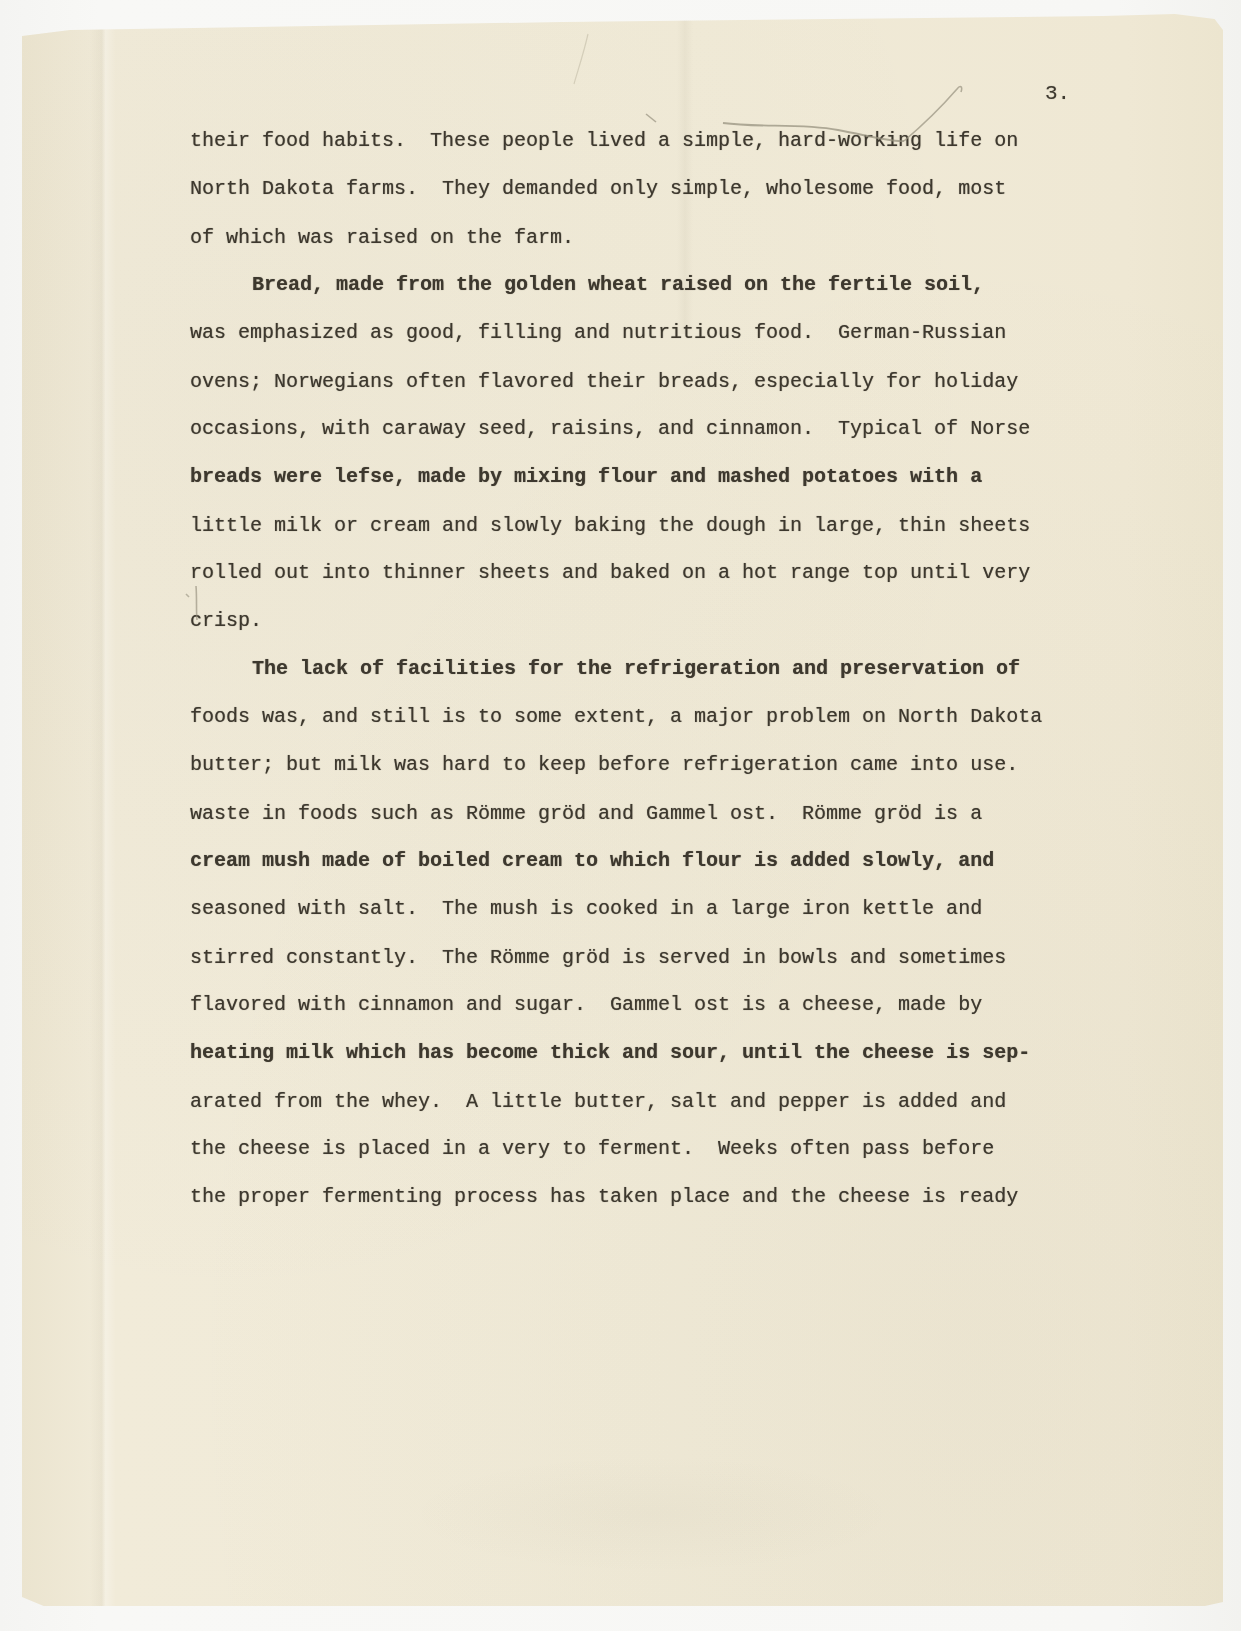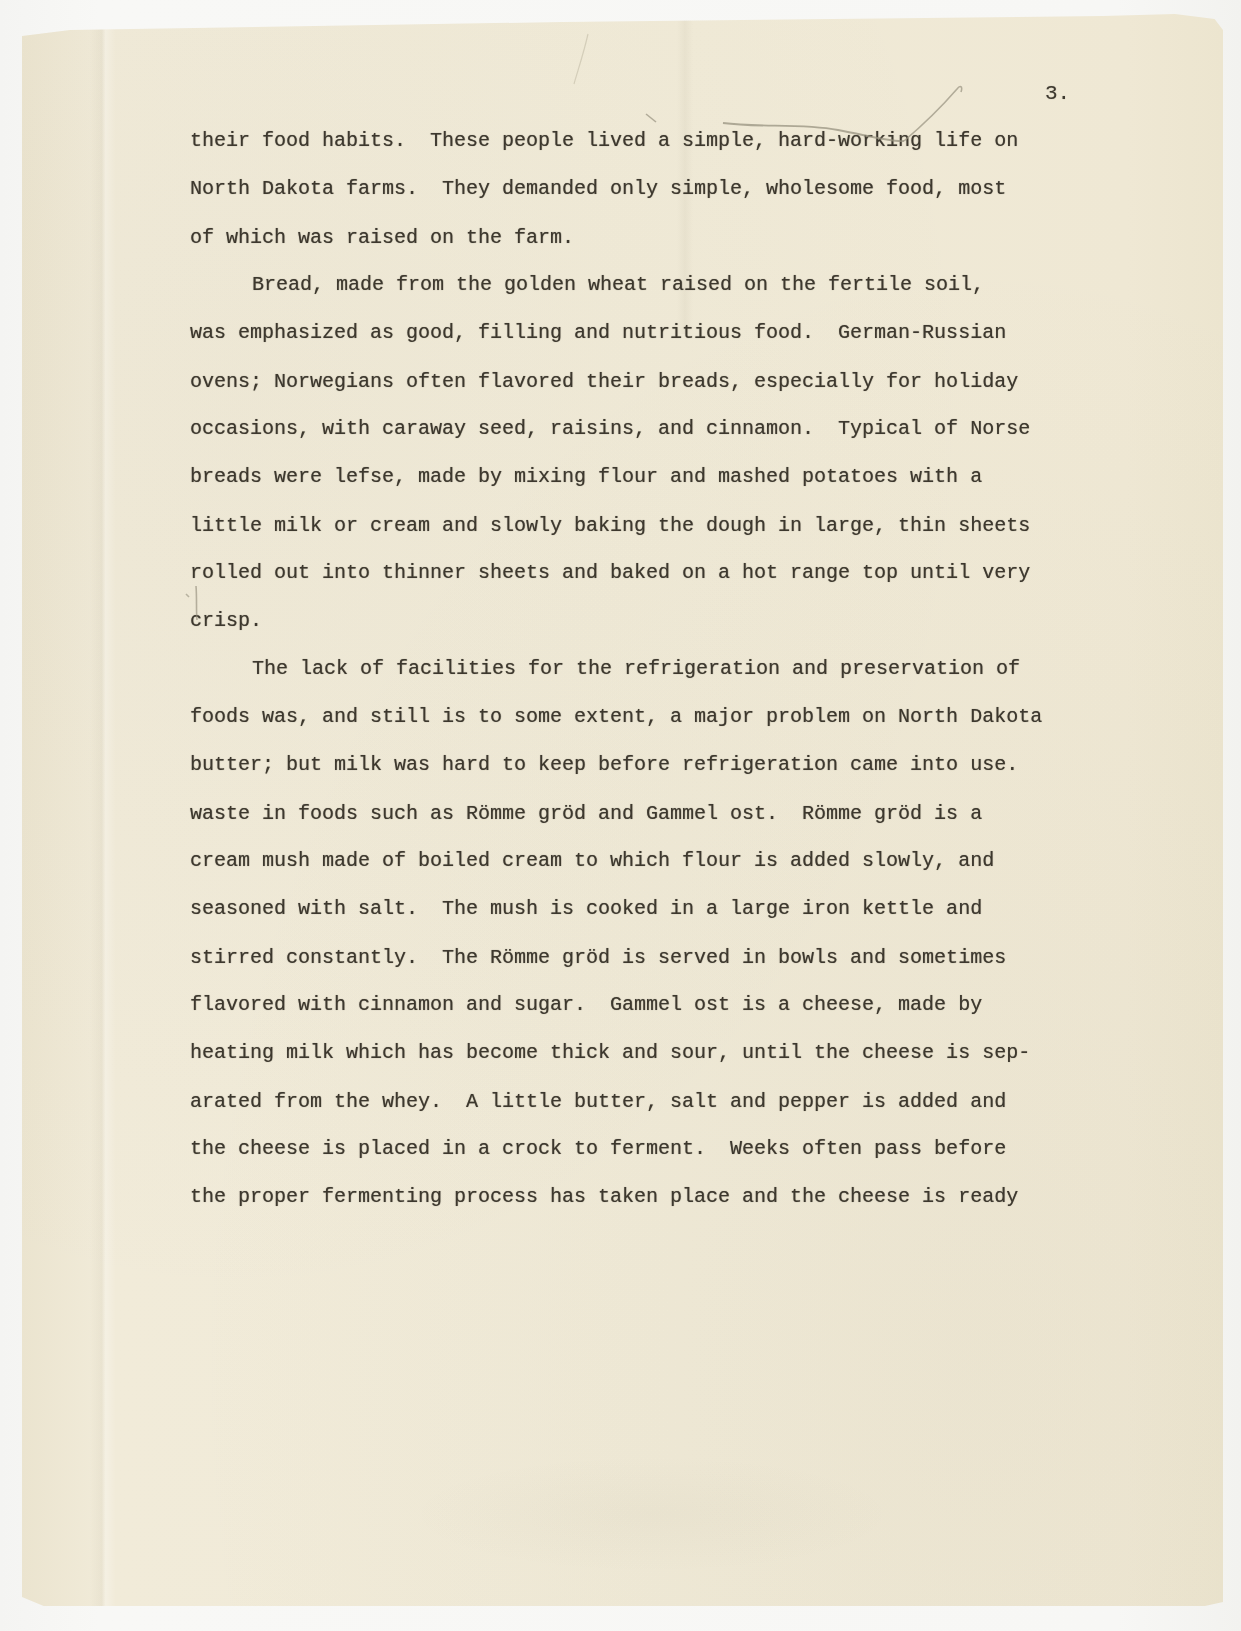--- a/index.html
+++ b/index.html
@@ -40,21 +40,21 @@
     font-size:20px;color:#3d382e;
   }
   .line{
     white-space:pre;height:48px;display:flex;align-items:center;
     text-shadow:0 0 1px rgba(60,54,44,0.5), 0.4px 0.4px 0 rgba(60,54,44,0.25);
     letter-spacing:0;
     text-align:right;
   }
   .line.indent{padding-left:62px;}
   .line:nth-child(3n){transform:translateY(0.5px);}
-  .line:nth-child(4n){transform:translateY(-0.5px);}
+  .line:nth-child(4n){transform:translateY(-0.5px);font-weight:bold;}
   .marks{position:absolute;left:0;top:0;width:1241px;height:1631px;pointer-events:none;}
 </style>
 </head>
 <body>
 
 <div class="paper">
   <div class="crease crease-left"></div>
   <div class="crease crease-top"></div>
   <div class="crease crease-bottom"></div>
 
@@ -75,21 +75,21 @@
       <div class="line indent">The lack of facilities for the refrigeration and preservation of</div>
       <div class="line">foods was, and still is to some extent, a major problem on North Dakota</div>
       <div class="line">butter; but milk was hard to keep before refrigeration came into use.</div>
       <div class="line">waste in foods such as Römme gröd and Gammel ost.  Römme gröd is a</div>
       <div class="line">cream mush made of boiled cream to which flour is added slowly, and</div>
       <div class="line">seasoned with salt.  The mush is cooked in a large iron kettle and</div>
       <div class="line">stirred constantly.  The Römme gröd is served in bowls and sometimes</div>
       <div class="line">flavored with cinnamon and sugar.  Gammel ost is a cheese, made by</div>
       <div class="line">heating milk which has become thick and sour, until the cheese is sep-</div>
       <div class="line">arated from the whey.  A little butter, salt and pepper is added and</div>
-      <div class="line">the cheese is placed in a crock to ferment.  Weeks often pass before</div>
+      <div class="line">the cheese is placed in a very to ferment.  Weeks often pass before</div>
       <div class="line">the proper fermenting process has taken place and the cheese is ready</div>
     </div>
 </div>
 
 <svg class="marks" viewBox="0 0 1241 1631" xmlns="http://www.w3.org/2000/svg">
   <path d="M646 114 L656 122" stroke="#97917f" stroke-width="1.6" fill="none" opacity="0.7"></path>
   <path d="M723 123 C 760 128, 800 123, 838 130 C 866 135, 888 142, 904 141" stroke="#97917f" stroke-width="1.8" fill="none" opacity="0.75"></path>
   <path d="M904 141 C 924 124, 944 104, 957 89 C 960 85, 963 86, 961 92" stroke="#97917f" stroke-width="1.6" fill="none" opacity="0.7"></path>
   <path d="M196 586 C 197 598, 196 610, 197 620" stroke="#8d8775" stroke-width="1.6" fill="none" opacity="0.6"></path>
   <path d="M186 594 L189 597" stroke="#8d8775" stroke-width="1.6" fill="none" opacity="0.55"></path>

